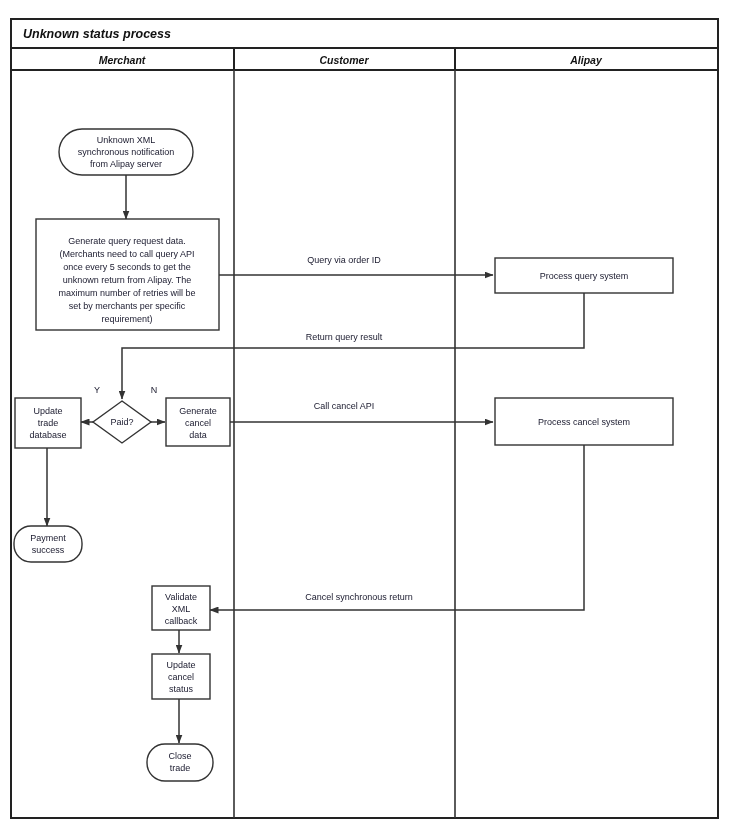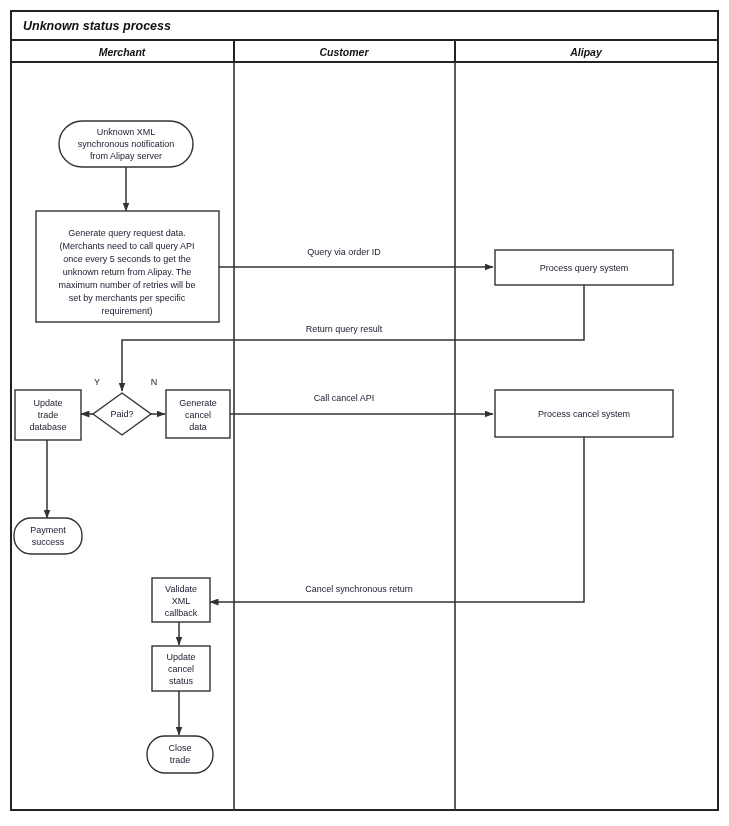--- a/index.html
+++ b/index.html
@@ -10,21 +10,21 @@
   body {
     width: 729px;
     height: 826px;
     font-family: "Liberation Sans", sans-serif;
     position: relative;
     overflow: hidden;
   }
   #diagram-root {
     position: absolute;
     left: 0;
-    top: 0;
+    top: 8px;
     width: 729px;
     height: 584px;
   }
   svg {
     display: block;
   }
   .frame-line {
     fill: none;
     stroke: #222222;
     stroke-width: 2;

